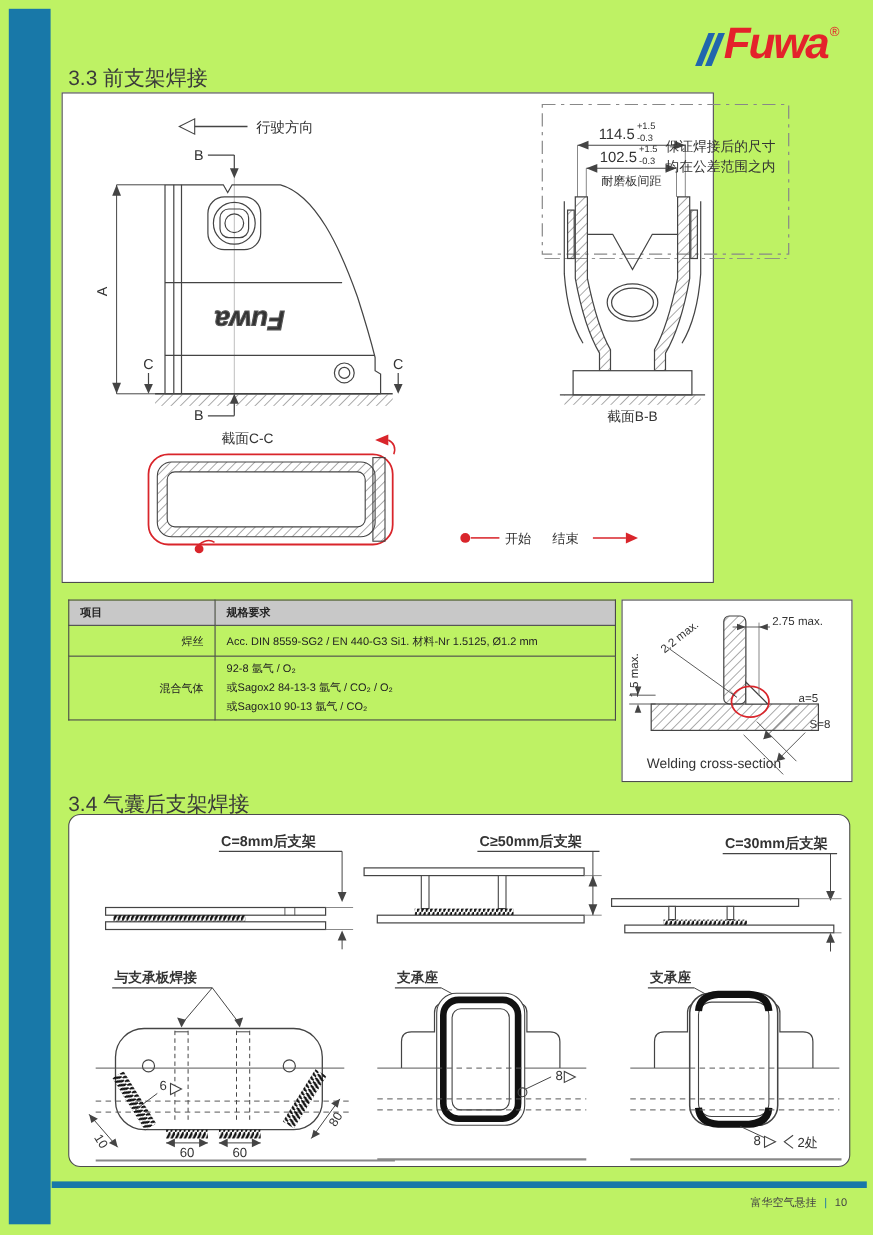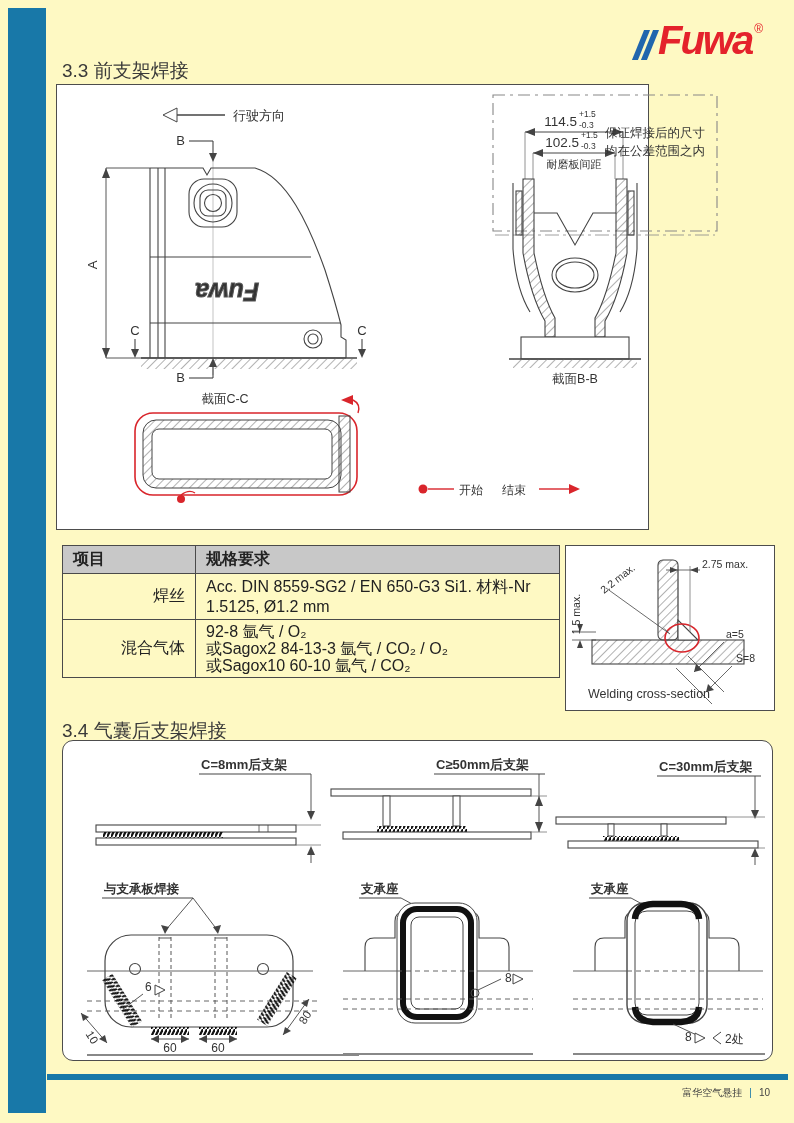--- a/index.html
+++ b/index.html
@@ -1,34 +1,34 @@
 <!DOCTYPE html>
 <html><head>
 <meta charset="utf-8">
 <style>
   html,body{margin:0;padding:0;background:#e9e9e9;}
-  .page{position:relative;width:794px;height:1123px;background:#fef9c3;margin:0 auto;
+  .page{position:relative;width:794px;height:1123px;background:#bef264;margin:0 auto;
         font-family:"Liberation Sans","DejaVu Sans",sans-serif;color:#333;overflow:hidden;}
   .accent-bar{position:absolute;left:8px;top:8px;width:38px;height:1105px;background:#1878a8;}
   
   .logo{position:absolute;left:638px;top:20px;display:flex;align-items:flex-start;}
   .logo .slashes{display:inline-flex;margin-top:10px;margin-right:2px;}
   .logo .slashes i{display:block;width:6px;height:30px;background:#2166ad;transform:skewX(-22deg);margin-right:3px;}
   .logo .brand-text{font-size:40px;font-weight:bold;font-style:italic;color:#e4222b;letter-spacing:-2px;line-height:1;}
   .logo .reg{font-size:12px;color:#e4222b;margin-top:2px;margin-left:2px;}
   .sec-title{position:absolute;left:62px;font-size:19px;color:#3a3a3a;}
   .t33{top:58px;}
   .t34{top:718px;}
   .box{position:absolute;border:1px solid #4d4d4d;background:#fff;box-sizing:border-box;}
   .box1{left:56px;top:84px;width:593px;height:446px;}
   .box2{left:62px;top:740px;width:711px;height:321px;border-radius:11px;}
   .weldbox{left:565px;top:545px;width:210px;height:166px;}
   
   .spec-table{position:absolute;left:62px;top:545px;width:498px;}
-  .spec-table table{border-collapse:collapse;width:100%;font-size:16px;color:#222;}
+  .spec-table table{border-collapse:collapse;width:100%;font-size:10px;color:#222;}
   .spec-table th,.spec-table td{border:1px solid #4a4a4a;text-align:left;vertical-align:middle;padding:3px 10px;}
   .spec-table th{background:#c8c8c8;font-weight:bold;height:16px;}
   .spec-table td.lbl{width:112px;text-align:right;}
   .spec-table td div{line-height:17px;}
   .spec-table tr.r1 td,.spec-table tr.r2 td{height:21px;}
   
   svg text{font-family:"Liberation Sans","DejaVu Sans",sans-serif;fill:#333;}
   svg .bold{font-weight:bold;}
   
   .footer-rule{position:absolute;left:47px;top:1074px;width:741px;height:6px;background:#1878a8;}
@@ -178,28 +178,28 @@
 
   <div class="spec-table">
     <table>
       <tbody>
           <tr>
         <th>项目</th>
         <th>规格要求</th>
       </tr>
       <tr class="r1">
         <td class="lbl">焊丝</td>
-        <td>Acc. DIN 8559-SG2 / EN 650-G3 Si1. 材料-Nr 1.5125, Ø1.2 mm</td>
+        <td>Acc. DIN 8559-SG2 / EN 440-G3 Si1. 材料-Nr 1.5125, Ø1.2 mm</td>
       </tr>
       <tr>
         <td class="lbl">混合气体</td>
         <td>
           <div>92-8 氩气 / O₂</div>
           <div>或Sagox2 84-13-3 氩气 / CO₂ / O₂</div>
-          <div>或Sagox10 60-10 氩气 / CO₂</div>
+          <div>或Sagox10 90-13 氩气 / CO₂</div>
         </td>
       </tr>
     </tbody>
       </table>
   </div>
 
   <div class="box weldbox">
     <svg width="208" height="164" viewBox="0 0 208 164">
       <defs>
         <pattern id="h2" width="6" height="6" patternUnits="userSpaceOnUse" patternTransform="rotate(45)">

